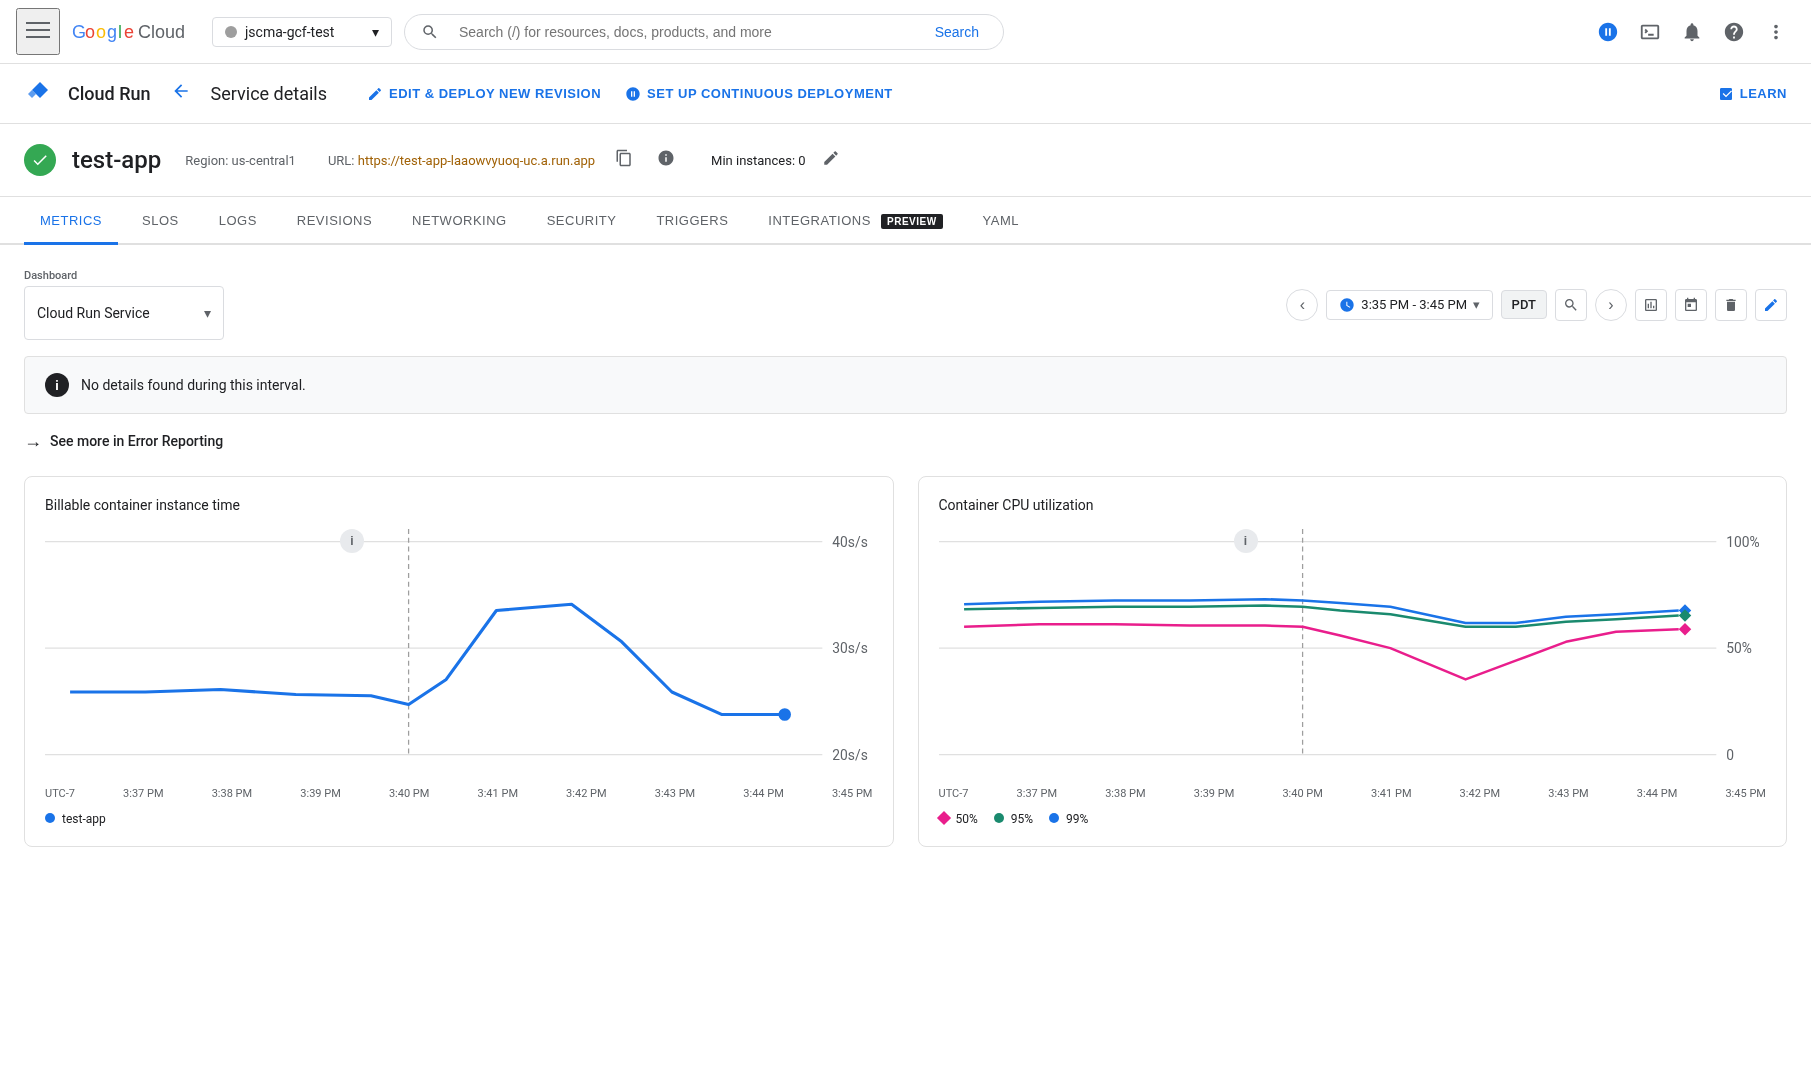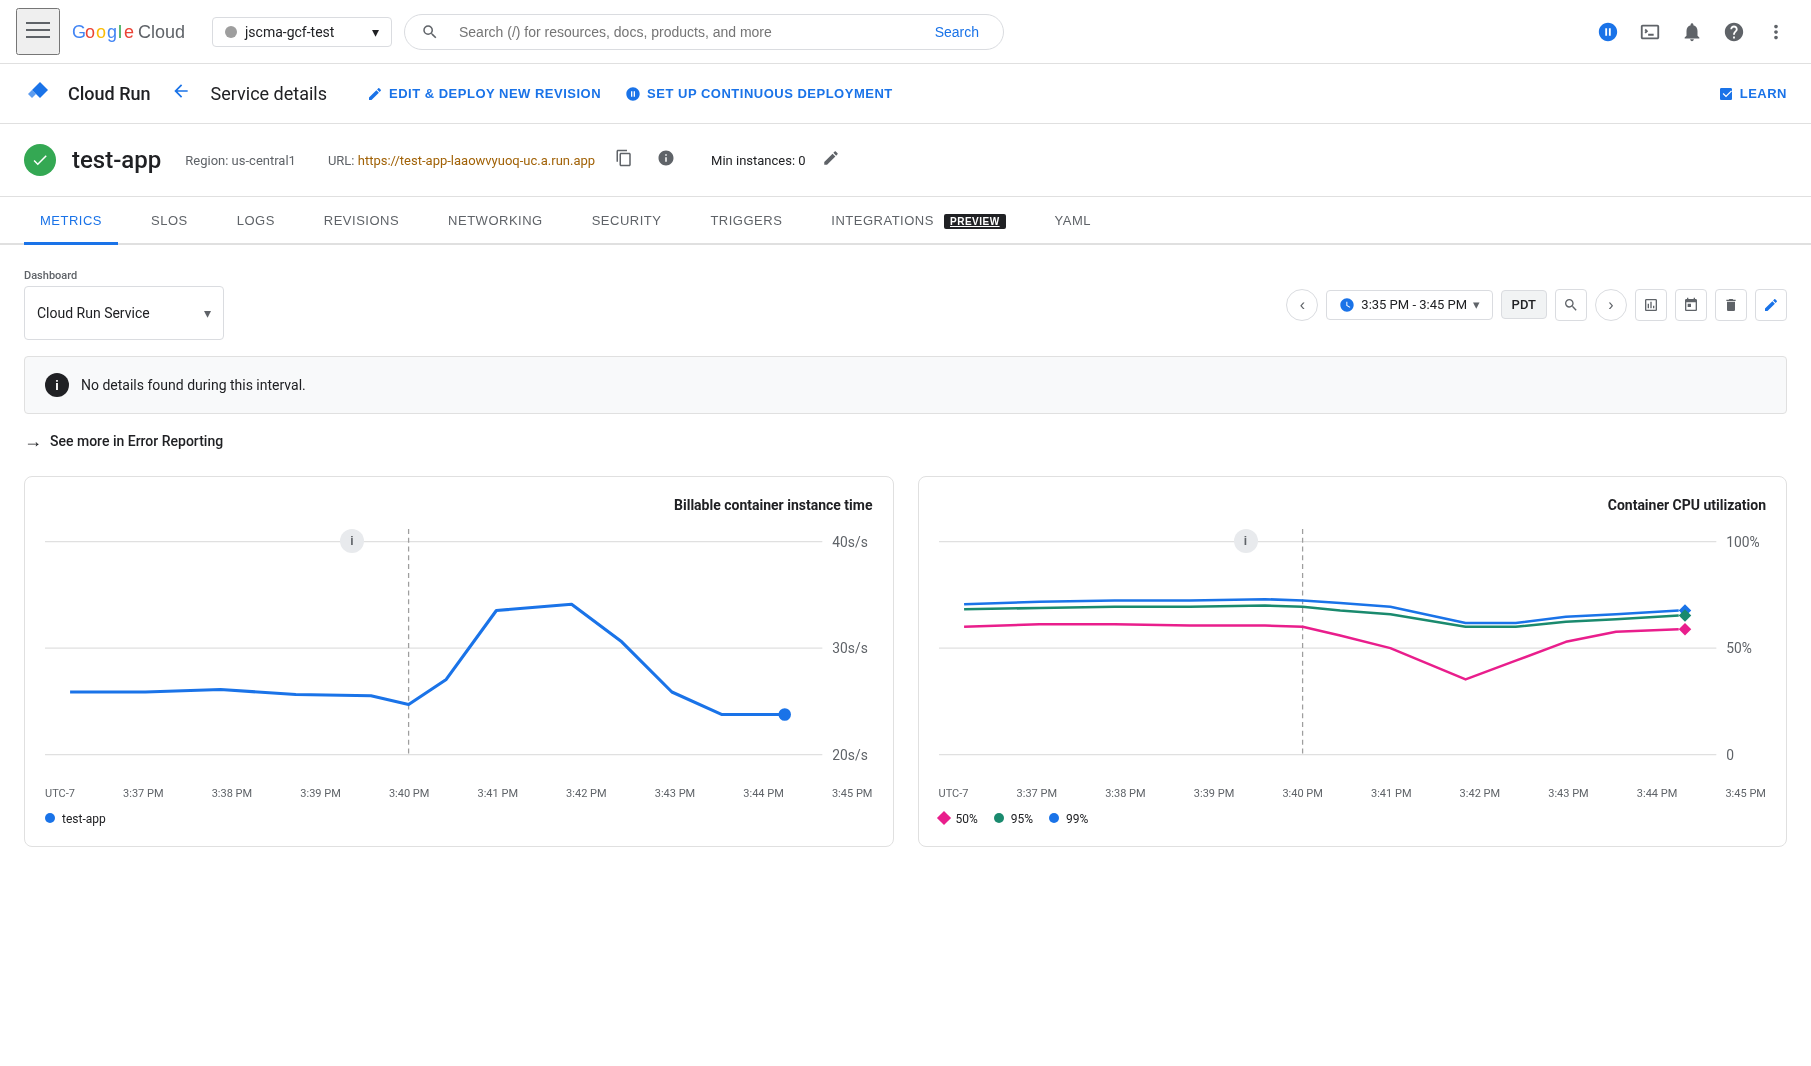--- a/index.html
+++ b/index.html
@@ -70,33 +70,33 @@
     .service-name { font-size: 24px; font-weight: 500; color: #202124; }
     .service-meta { font-size: 13px; color: #5f6368; margin-left: 8px; }
     .service-url { color: #a16207; text-decoration: none; }
     .icon-btn-sm { background: none; border: none; cursor: pointer; color: #5f6368; padding: 4px; font-size: 16px; }
     .min-instances { font-size: 13px; color: #202124; margin-left: 16px; }
     .edit-icon { cursor: pointer; color: #5f6368; font-size: 18px; background: none; border: none; }
 
     
     .tabs-bar {
       display: flex; align-items: center; padding: 0 24px;
-      border-bottom: 2px solid #e0e0e0; gap: 17px;
+      border-bottom: 2px solid #e0e0e0; gap: 8px;
     }
     .tab {
       padding: 14px 16px; font-size: 13px; font-weight: 500;
       color: #5f6368; cursor: pointer; border-bottom: 3px solid transparent;
       text-transform: uppercase; letter-spacing: 0.5px; position: relative; top: 2px;
       background: none; border: none; border-bottom: 3px solid transparent;
     }
     .tab.active { color: #1a73e8; border-bottom-color: #1a73e8; }
     .preview-badge {
       background: #202124; color: white; font-size: 10px;
       padding: 2px 6px; border-radius: 2px; margin-left: 6px;
-      font-weight: 600; letter-spacing: 0.5px; text-decoration: underline;
+      font-weight: 600; letter-spacing: 0.5px;
     }
 
     
     .metrics-content { padding: 24px; }
 
     
     .dashboard-controls {
       display: flex; justify-content: space-between;
       margin-bottom: 16px;
     }
@@ -136,21 +136,21 @@
       color: #202124; font-size: 14px; font-weight: 500;
       cursor: pointer; margin-bottom: 24px; text-decoration: none;
     }
 
     
     .charts-row { display: flex; gap: 24px; }
     .chart-card {
       flex: 1; border: 1px solid #e0e0e0; border-radius: 8px;
       padding: 20px; position: relative; overflow: hidden;
     }
-    .chart-title { font-size: 14px; color: #202124; font-weight: 700; margin-bottom: 16px; text-align: right; }
+    .chart-title { font-size: 14px; color: #202124; font-weight: 400; margin-bottom: 16px; }
     .chart-legend { display: flex; align-items: center; gap: 16px; margin-top: 12px; font-size: 12px; color: #202124; }
     .legend-dot { width: 10px; height: 10px; border-radius: 50%; display: inline-block; margin-right: 4px; }
     .chart-info-btn {
       position: absolute; background: #e8eaed; border: none; border-radius: 50%;
       width: 24px; height: 24px; cursor: pointer; color: #5f6368;
       display: flex; align-items: center; justify-content: center; font-size: 12px; font-weight: 700;
     }
 
     svg.chart-svg { width: 100%; height: 100%; }
   </style>

